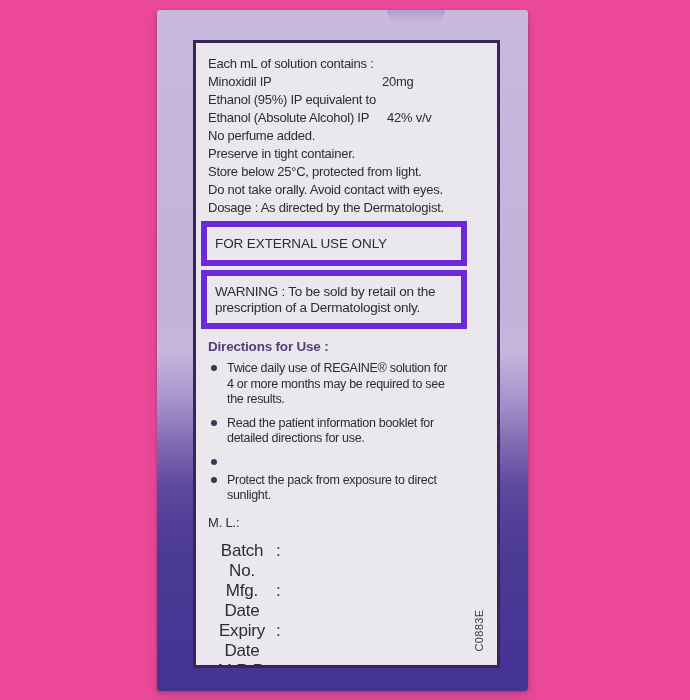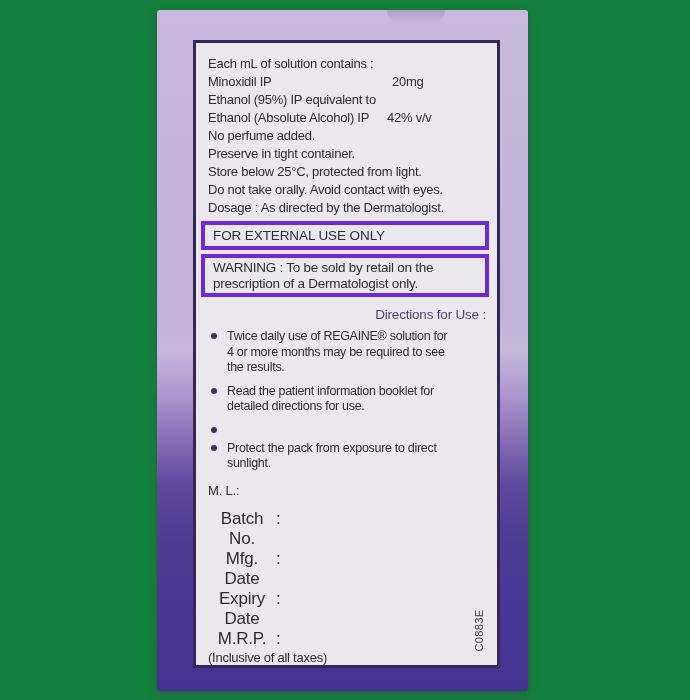--- a/index.html
+++ b/index.html
@@ -1,18 +1,18 @@
 <!DOCTYPE html>
 <html><head>
 <meta charset="utf-8">
 <style>
   * { margin:0; padding:0; box-sizing:border-box; }
   html,body { background:#ffffff; }
   .stage {
-    position:relative; width:690px; height:700px; background:#15803d;
+    position:relative; width:690px; height:700px; background:#ec4899;
     font-family:"Liberation Sans", sans-serif; color:#2d2c32; overflow:hidden;
   }
   
   .carton {
     position:absolute; left:157px; top:10px; width:371px; height:681px;
     border-radius:3px;
     background:linear-gradient(180deg,
       #c9b9de 0%, #c4b3da 30%, #c2b1d8 44%, #c7b7dd 50%,
       #aa94cd 57%, #8168b2 64%, #5d489e 70%, #4d3c95 78%,
       #473693 90%, #443391 100%);
@@ -27,35 +27,34 @@
   .panel {
     position:absolute; left:36px; top:30px; width:307px; height:628px;
     background:#eae8ec; border:3px solid #36265a; overflow:hidden;
   }
   .panel-inner { padding:12px 11px 0 12px; }
   
   .comp .line {
     font-size:13px; line-height:18px; letter-spacing:-0.25px; white-space:nowrap;
   }
   .comp .row { position:relative; }
-  .comp .val { position:absolute; left:184px; top:0; }
+  .comp .val { position:absolute; left:174px; top:0; }
   .comp .val.v2 { left:179px; }
   
   .obox {
-    margin-left:-7px; width:288px; border:4px solid #6d28d9;
-    padding:2px 8px; background:transparent; color:#2d2c32;
+    margin-left:-7px; width:266px; border:6px solid #6d28d9;
+    padding:8px 8px; background:transparent; color:#2d2c32;
   }
   .obox.ext { margin-top:4px; font-size:13.5px; line-height:17px; letter-spacing:-0.1px; white-space:nowrap; }
   .obox.warn { margin-top:4px; font-size:13.5px; line-height:15.5px; letter-spacing:-0.25px; }
   .pre { white-space:pre-line; }
   
   .dir-head {
-    margin-top:10px; font-size:13.5px; font-weight:normal; color:#51407a;
+    margin-top:10px; font-size:13.5px; font-weight:bold; color:#51407a;
     letter-spacing:-0.2px;
-    text-align:right;
   }
   .bullets { list-style:none; margin-top:7px; }
   .bullets li { display:flex; margin-bottom:8px; }
   .dot {
     flex:0 0 auto; width:6px; height:6px; border-radius:50%;
     background:#3d3559; margin:4px 10px 0 3px;
   }
   .btext { font-size:12.5px; line-height:15.5px; letter-spacing:-0.3px; white-space:pre-line; }
   
   .ml { margin-top:11px; font-size:13px; letter-spacing:-0.2px; }

